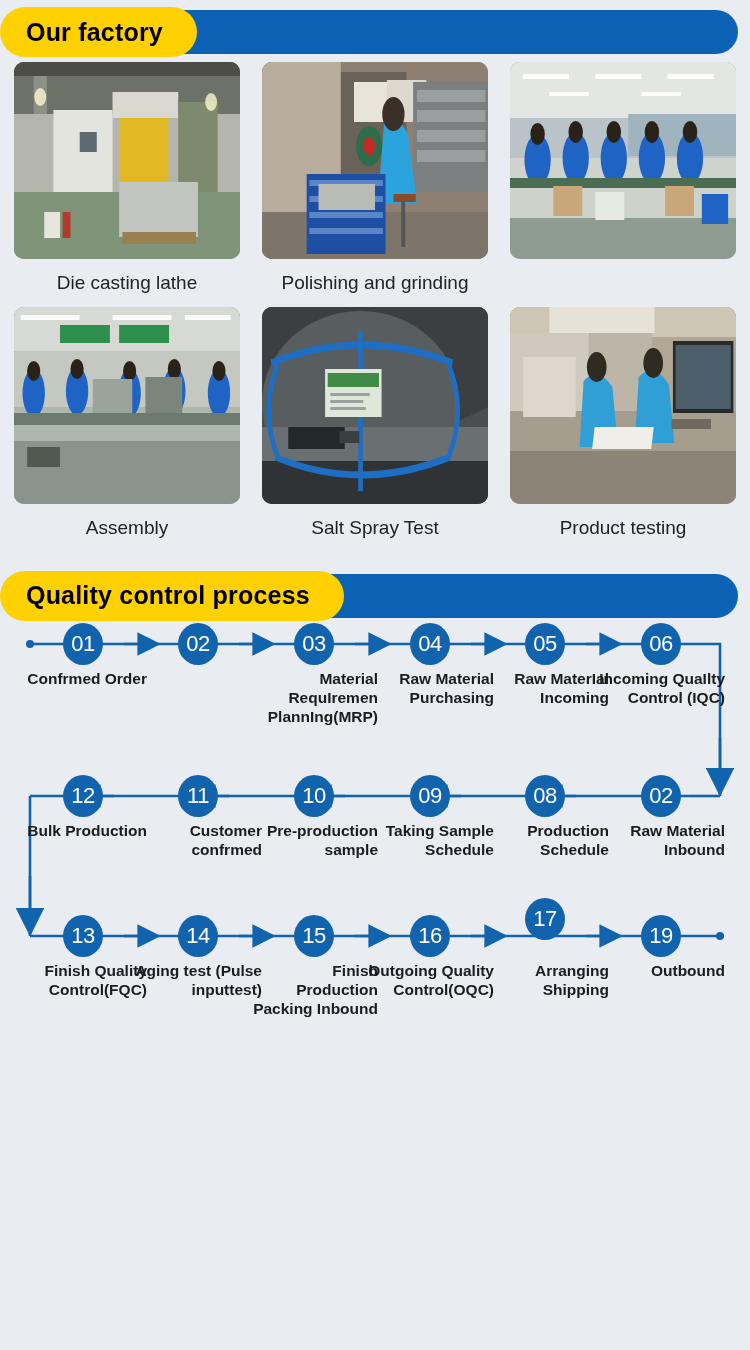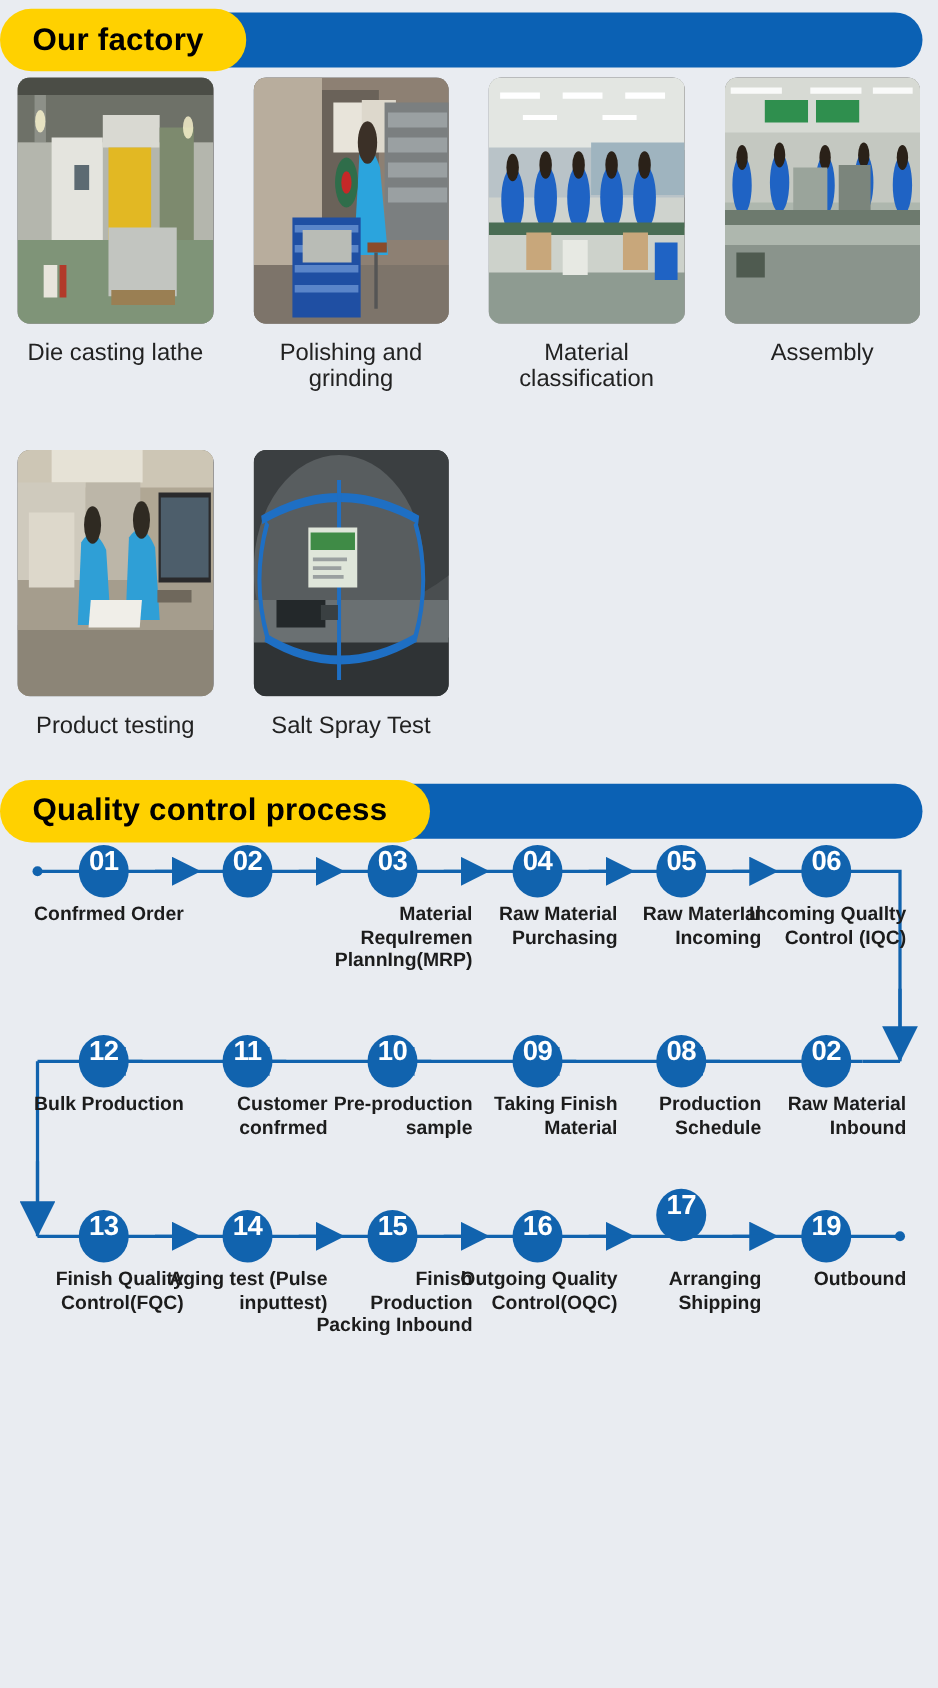--- a/index.html
+++ b/index.html
@@ -34,24 +34,23 @@
     font-size:25px;
     font-weight:bold;
     letter-spacing:.2px;
     white-space:nowrap;
   }
 
   
   .gallery{
     padding:8px 14px 0 14px;
     display:grid;
-    grid-template-columns:1fr 1fr 1fr 1fr;
+    grid-template-columns:1fr 1fr 1fr;
     column-gap:22px;
     row-gap:0px;
-    gap:32px;
   }
   .cell{display:flex;flex-direction:column;align-items:center;}
   .photo{
     width:100%;
     height:197px;
     border-radius:10px;
     overflow:hidden;
     position:relative;
     background:#777;
   }
@@ -67,22 +66,22 @@
   
   .flow{position:relative;width:750px;height:430px;}
   .flow svg{position:absolute;left:0;top:0;}
   .node{
     position:absolute;
     width:40px;height:42px;
     border-radius:50%;
     background:#1163ae;
     color:#fff;
     font-size:22px;
-    font-weight:bold;
-    display:flex;align-items:flex-start;justify-content:center;
+    font-weight:normal;
+    display:flex;align-items:center;justify-content:center;
     letter-spacing:-.5px;
   }
   .nlabel{
     position:absolute;
     width:128px;
     text-align:right;
     font-size:15.5px;
     font-weight:bold;
     color:#1c1c1c;
     line-height:1.22;
@@ -191,21 +190,20 @@
               <circle cx="216" cy="70" r="11"></circle>
             <circle cx="274" cy="70" r="11"></circle>
           </g>
           <rect x="0" y="116" width="344" height="10" fill="#4a6d54"></rect>
           <rect x="66" y="124" width="44" height="30" fill="#c8a77b"></rect>
           <rect x="236" y="124" width="44" height="30" fill="#c8a77b"></rect>
           <rect x="292" y="132" width="40" height="30" fill="#1f63c4"></rect>
           <rect x="130" y="130" width="44" height="28" fill="#e7e9e3"></rect>
         </svg>
       </div>
-      <div class="caption">Material classification</div>
     </div>
 
     <div class="cell">
       <div class="photo">
         <svg viewBox="0 0 344 197" preserveAspectRatio="none">
           <rect width="344" height="197" fill="#b3b7af"></rect>
           <rect x="0" y="0" width="344" height="46" fill="#d7dad4"></rect>
           <g fill="#ffffff" opacity=".85">
             <rect x="10" y="8" width="90" height="5"></rect>
             <rect x="150" y="8" width="90" height="5"></rect>
@@ -235,20 +233,49 @@
           <rect x="200" y="70" width="56" height="36" fill="#7b857c"></rect>
           <rect x="20" y="140" width="50" height="20" fill="#4f5b50"></rect>
         </svg>
       </div>
       <div class="caption">Assembly</div>
     </div>
 
     <div class="cell">
       <div class="photo">
         <svg viewBox="0 0 344 197" preserveAspectRatio="none">
+          <rect width="344" height="197" fill="#4a4e50"></rect>
+          <path d="M0 0 H344 V100 Q172 160 0 100 Z" fill="#3b3f41"></path>
+          <ellipse cx="150" cy="96" rx="150" ry="92" fill="#585d5f"></ellipse>
+          <rect x="0" y="150" width="344" height="47" fill="#2f3335"></rect>
+          <rect x="0" y="120" width="344" height="34" fill="#6a7072"></rect>
+          <g stroke="#1e6fc4" stroke-width="7" fill="none">
+            <path d="M14 56 Q150 20 290 56"></path>
+            <path d="M20 150 Q150 186 286 150"></path>
+            <path d="M24 58 Q-4 104 24 150"></path>
+            <path d="M284 58 Q312 104 284 150"></path>
+            <path d="M150 24 Q150 104 150 184"></path>
+          </g>
+          <rect x="96" y="62" width="86" height="48" fill="#dfe6da"></rect>
+          <rect x="100" y="66" width="78" height="14" fill="#3f8b46"></rect>
+          <g fill="#9aa0a0">
+            <rect x="104" y="86" width="60" height="3"></rect>
+            <rect x="104" y="93" width="50" height="3"></rect>
+            <rect x="104" y="100" width="54" height="3"></rect>
+          </g>
+          <rect x="40" y="120" width="86" height="22" fill="#23282a"></rect>
+          <rect x="118" y="124" width="30" height="12" fill="#3a4042"></rect>
+        </svg>
+      </div>
+      <div class="caption">Salt Spray Test</div>
+    </div>
+
+    <div class="cell">
+      <div class="photo">
+        <svg viewBox="0 0 344 197" preserveAspectRatio="none">
           <rect width="344" height="197" fill="#b0a794"></rect>
           <rect x="0" y="0" width="344" height="30" fill="#cdc6b5"></rect>
           <rect x="60" y="0" width="160" height="26" fill="#e6e2d6"></rect>
           <rect x="0" y="26" width="120" height="110" fill="#cfcabd"></rect>
           <rect x="120" y="26" width="96" height="110" fill="#bcb6a8"></rect>
           <rect x="0" y="140" width="344" height="57" fill="#8c8577"></rect>
           <rect x="0" y="104" width="344" height="40" fill="#a59d8d"></rect>
           <rect x="20" y="50" width="80" height="60" fill="#ddd8cb"></rect>
           <g fill="#2f9fd6">
             <path d="M112 74 q22 -16 44 6 l8 60 -58 0 z"></path>
@@ -256,49 +283,20 @@
           </g>
           <circle cx="132" cy="60" r="15" fill="#2f2a22"></circle>
           <circle cx="218" cy="56" r="15" fill="#2f2a22"></circle>
           <rect x="248" y="34" width="92" height="72" fill="#2a2a2c"></rect>
           <rect x="252" y="38" width="84" height="64" fill="#4d5e6b"></rect>
           <rect x="150" y="120" width="90" height="22" fill="#f0eee8" transform="skewX(-10)"></rect>
           <rect x="246" y="112" width="60" height="10" fill="#6f685c"></rect>
         </svg>
       </div>
       <div class="caption">Product testing</div>
-    </div>
-
-    <div class="cell">
-      <div class="photo">
-        <svg viewBox="0 0 344 197" preserveAspectRatio="none">
-          <rect width="344" height="197" fill="#4a4e50"></rect>
-          <path d="M0 0 H344 V100 Q172 160 0 100 Z" fill="#3b3f41"></path>
-          <ellipse cx="150" cy="96" rx="150" ry="92" fill="#585d5f"></ellipse>
-          <rect x="0" y="150" width="344" height="47" fill="#2f3335"></rect>
-          <rect x="0" y="120" width="344" height="34" fill="#6a7072"></rect>
-          <g stroke="#1e6fc4" stroke-width="7" fill="none">
-            <path d="M14 56 Q150 20 290 56"></path>
-            <path d="M20 150 Q150 186 286 150"></path>
-            <path d="M24 58 Q-4 104 24 150"></path>
-            <path d="M284 58 Q312 104 284 150"></path>
-            <path d="M150 24 Q150 104 150 184"></path>
-          </g>
-          <rect x="96" y="62" width="86" height="48" fill="#dfe6da"></rect>
-          <rect x="100" y="66" width="78" height="14" fill="#3f8b46"></rect>
-          <g fill="#9aa0a0">
-            <rect x="104" y="86" width="60" height="3"></rect>
-            <rect x="104" y="93" width="50" height="3"></rect>
-            <rect x="104" y="100" width="54" height="3"></rect>
-          </g>
-          <rect x="40" y="120" width="86" height="22" fill="#23282a"></rect>
-          <rect x="118" y="124" width="30" height="12" fill="#3a4042"></rect>
-        </svg>
-      </div>
-      <div class="caption">Salt Spray Test</div>
     </div>
 
   </div>
 
   <div class="banner" style="margin-top:22px;">
     <div class="pill">
       <span class="pill-label">Quality control process</span>
     </div>
   </div>
 
@@ -390,21 +388,21 @@
     <div class="node" style="left:525px;top:157px">
         <span>08</span>
       </div>
     <div class="node" style="left:641px;top:157px">
         <span>02</span>
       </div>
 
     <div class="nlabel" style="left:19px;top:204px">Bulk Production</div>
     <div class="nlabel" style="left:134px;top:204px">Customer confrmed</div>
     <div class="nlabel" style="left:250px;top:204px">Pre-production sample</div>
-    <div class="nlabel" style="left:366px;top:204px">Taking Finish Material</div>
+    <div class="nlabel" style="left:366px;top:204px">Taking Sample Schedule</div>
     <div class="nlabel" style="left:481px;top:204px">Production Schedule</div>
     <div class="nlabel" style="left:597px;top:204px">Raw Material Inbound</div>
 
     <div class="node" style="left:63px;top:297px">
         <span>13</span>
       </div>
     <div class="node" style="left:178px;top:297px">
         <span>14</span>
       </div>
     <div class="node" style="left:294px;top:297px">

